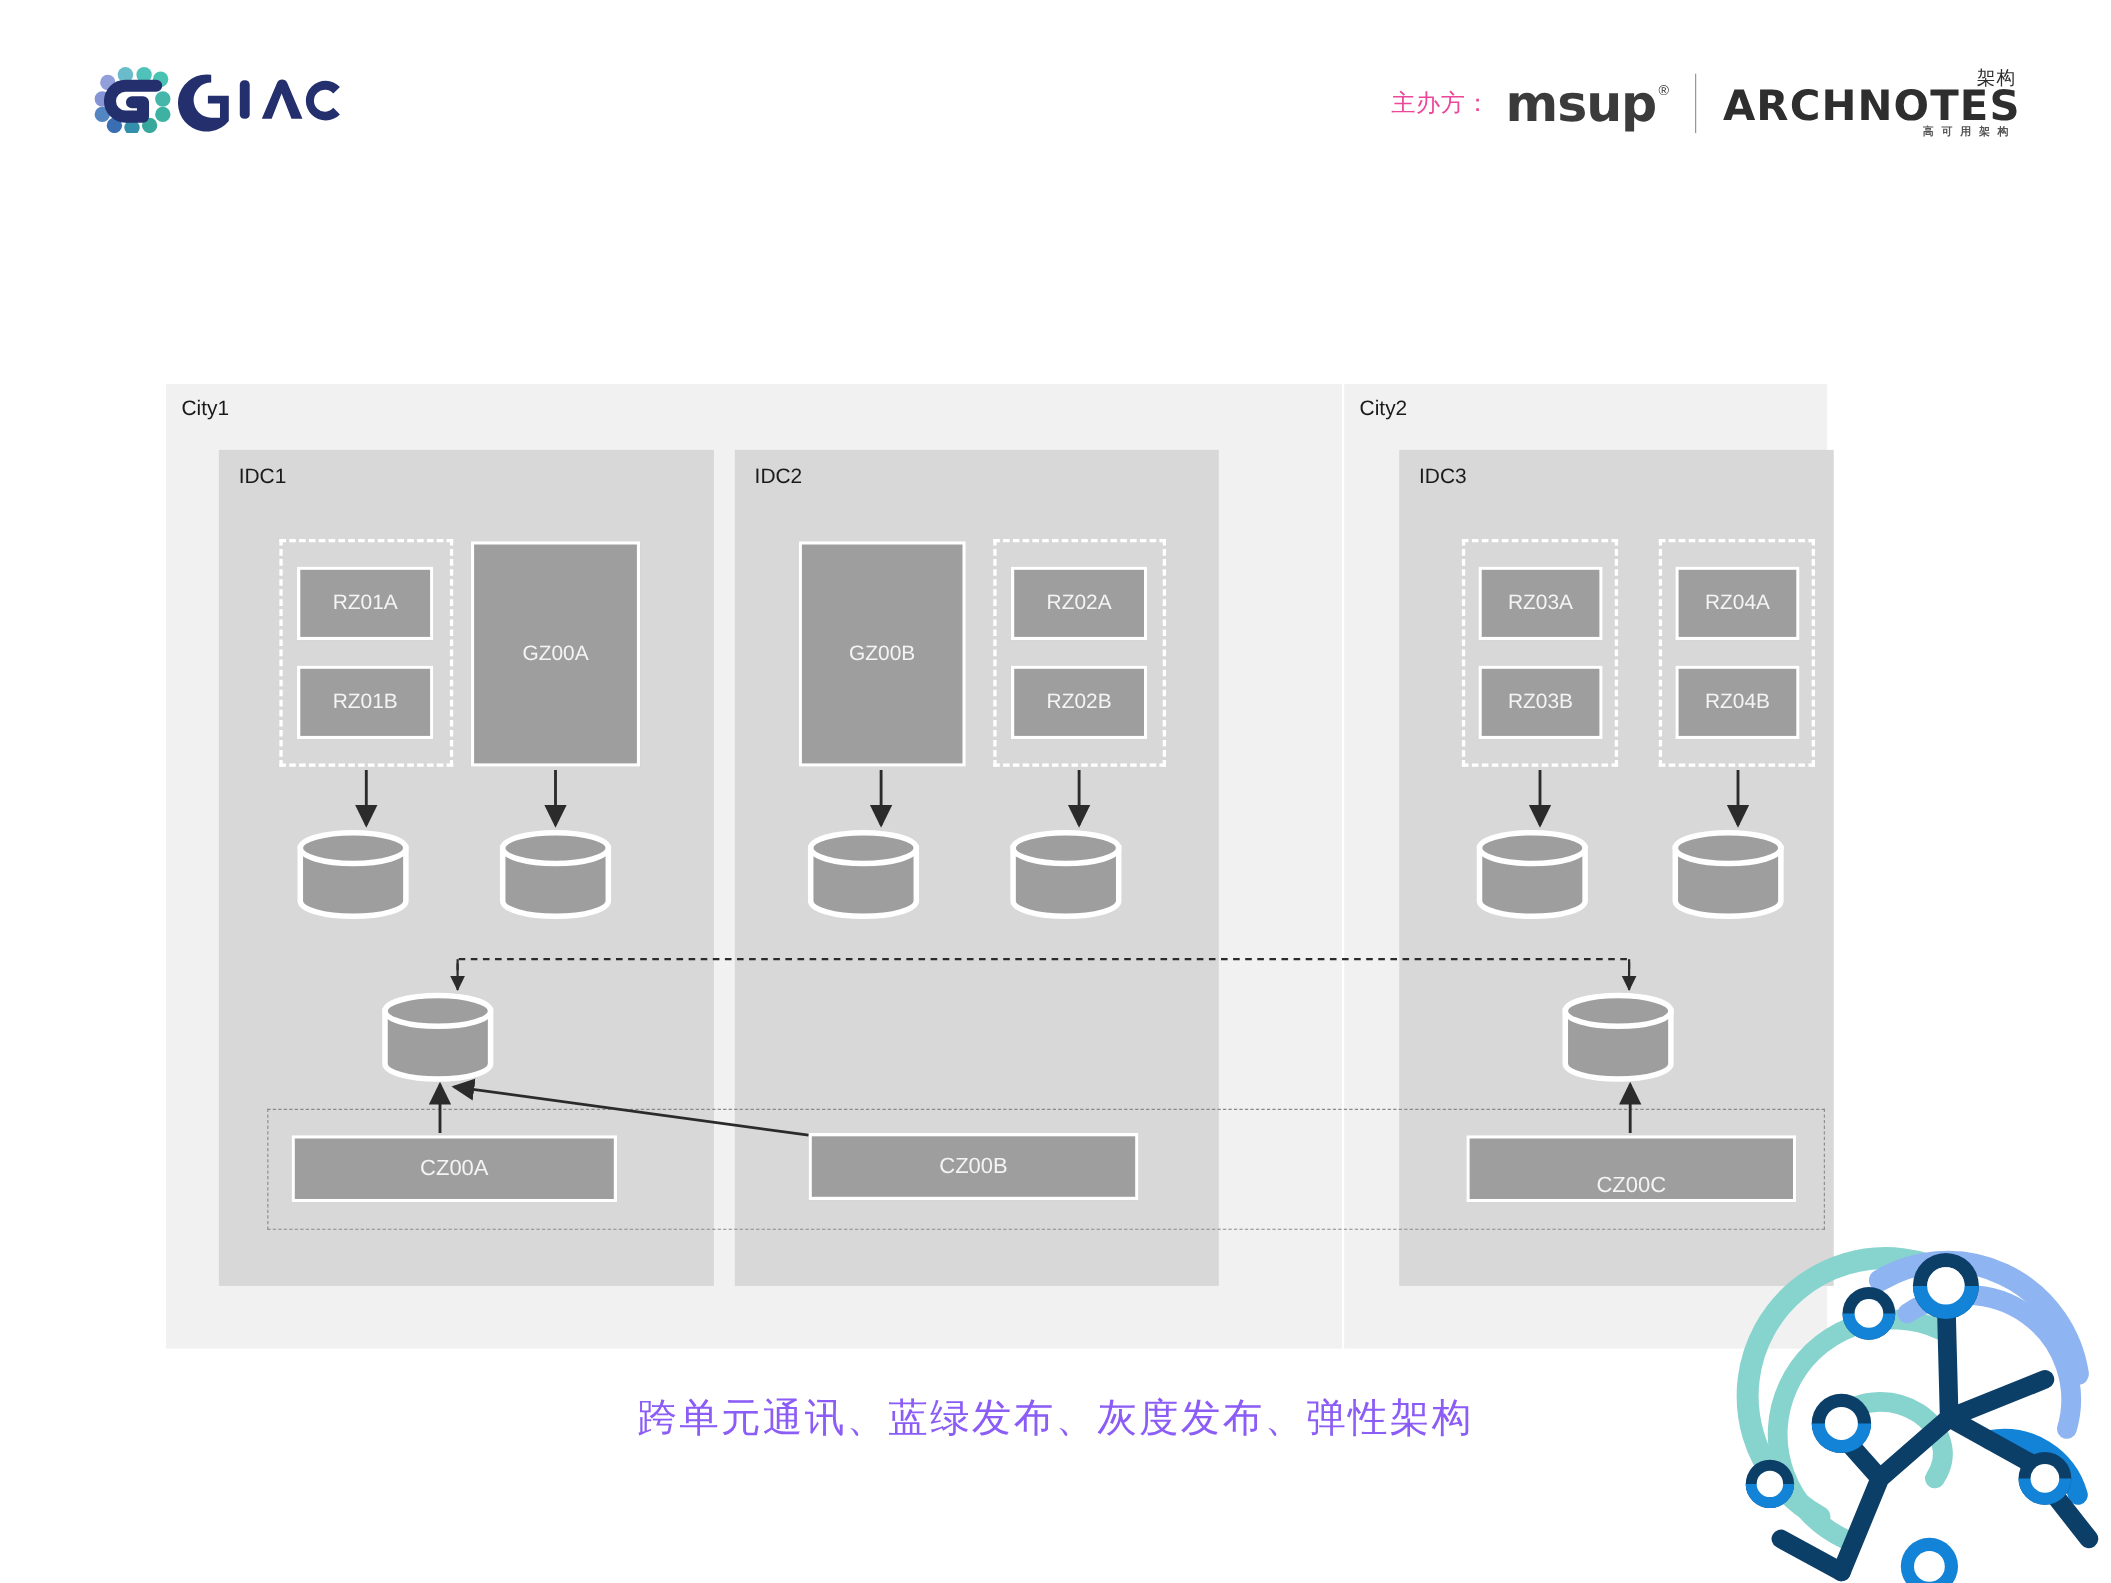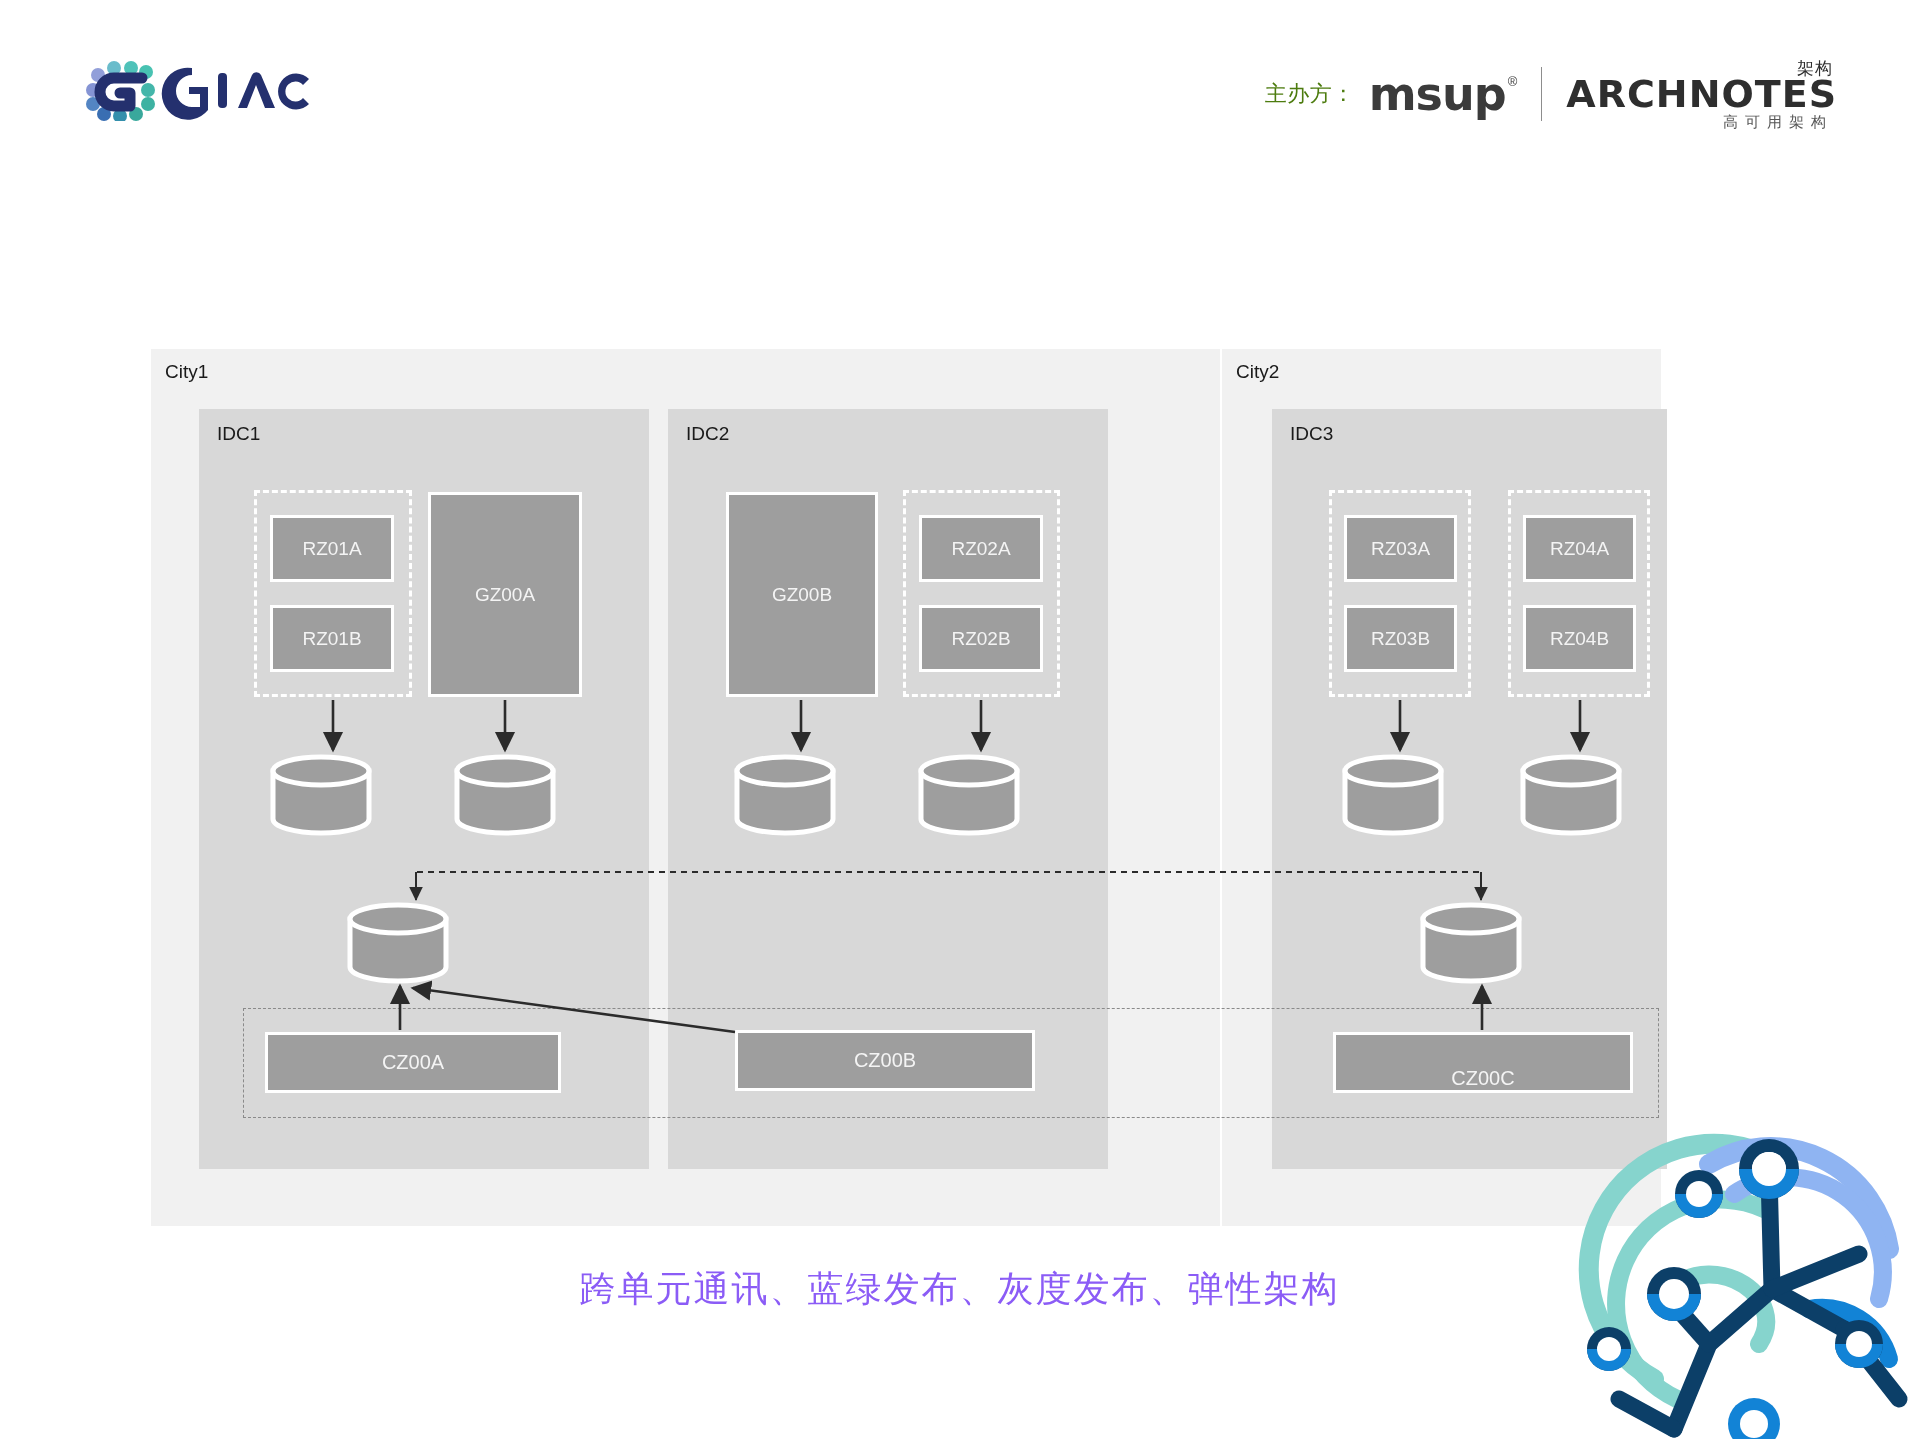--- a/index.html
+++ b/index.html
@@ -33,21 +33,21 @@
     position: absolute;
     right: 82px;
     top: 62px;
     height: 64px;
     display: flex;
     align-items: center;
     gap: 14px;
   }
   .sponsor-label {
     font-size: 22px;
-    color: #4d7c0f;
+    color: #ec4899;
     letter-spacing: 0.5px;
     white-space: nowrap;
   }
   .msup-wrap {
     display: flex;
     align-items: flex-start;
     line-height: 1;
   }
   .msup-text {
     font-size: 46px;
@@ -83,25 +83,26 @@
     margin-right: 4px;
   }
   .archnotes-main {
     font-size: 38px;
     font-weight: bold;
     letter-spacing: 1px;
     color: #2e2e2e;
     font-family: "DejaVu Sans", sans-serif;
   }
   .archnotes-sub {
-    font-size: 15px;
+    font-size: 10px;
     color: #555;
     letter-spacing: 7px;
     margin-top: 1px;
     margin-right: 4px;
+    font-weight: bold;
   }
 
   
   .slide-title {
     position: absolute;
     left: 88px;
     top: 208px;
     font-size: 46px;
     font-weight: bold;
     color: #2b2b2b;

